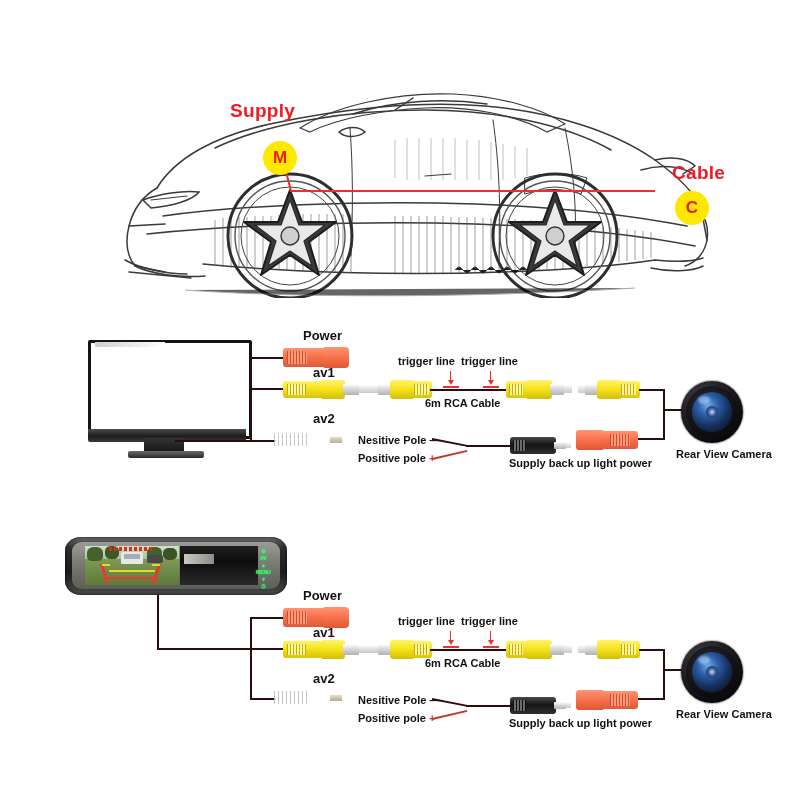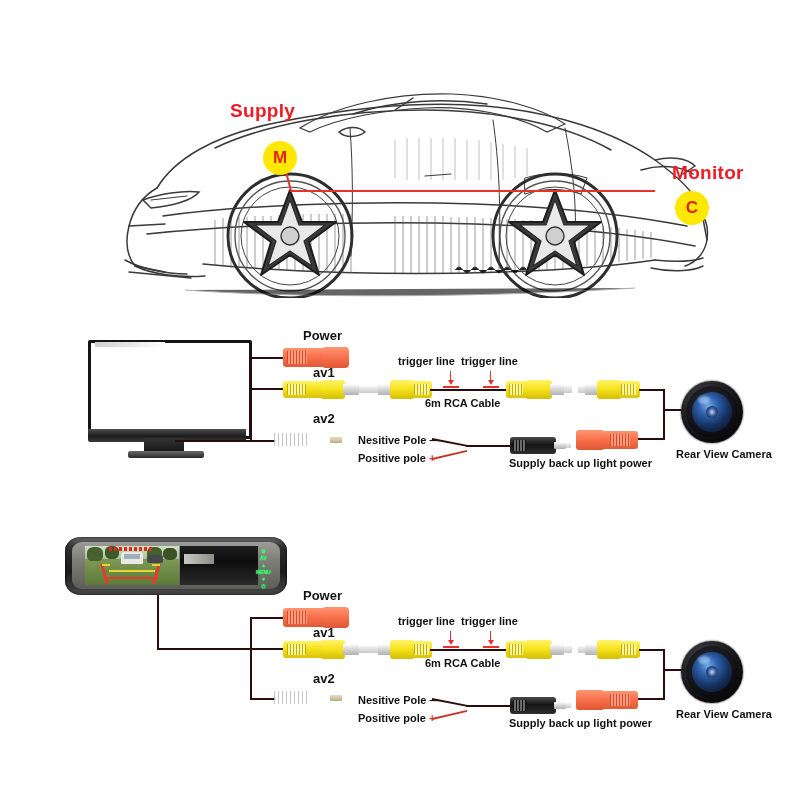--- a/index.html
+++ b/index.html
@@ -212,21 +212,21 @@
     <g stroke="#777" stroke-width="1" opacity="0.6">
       <path d="M90 262 C200 270 380 270 540 260"></path>
     </g>
 
     <path d="M188 132 L196 163 L560 163" fill="none" stroke="#e8312a" stroke-width="2"></path>
   </svg>
 
   <div class="lbl titleword" style="left:135px;top:72px;">Supply</div>
   <div class="mbadge" style="left:168px;top:113px;">M</div>
 
-  <div class="lbl titleword" style="left:577px;top:134px;">Monitor</div>
+  <div class="lbl titleword" style="left:577px;top:134px;">Cable</div>
   <div class="cbadge" style="left:580px;top:163px;">C</div>
 </div>
 
 <div class="diagram" style="top:325px;">
 
   <div>
     <div class="tv-frame" style="left:88px;top:15px;width:158px;height:93px;"></div>
     <div class="tv-gloss" style="left:95px;top:17px;width:70px;height:5px;background:linear-gradient(90deg,#cfcfcf,#fff);"></div>
     <div class="tv-bezel" style="left:88px;top:104px;width:158px;height:13px;"></div>
     <div class="tv-neck" style="left:144px;top:113px;width:40px;height:17px;"></div>

